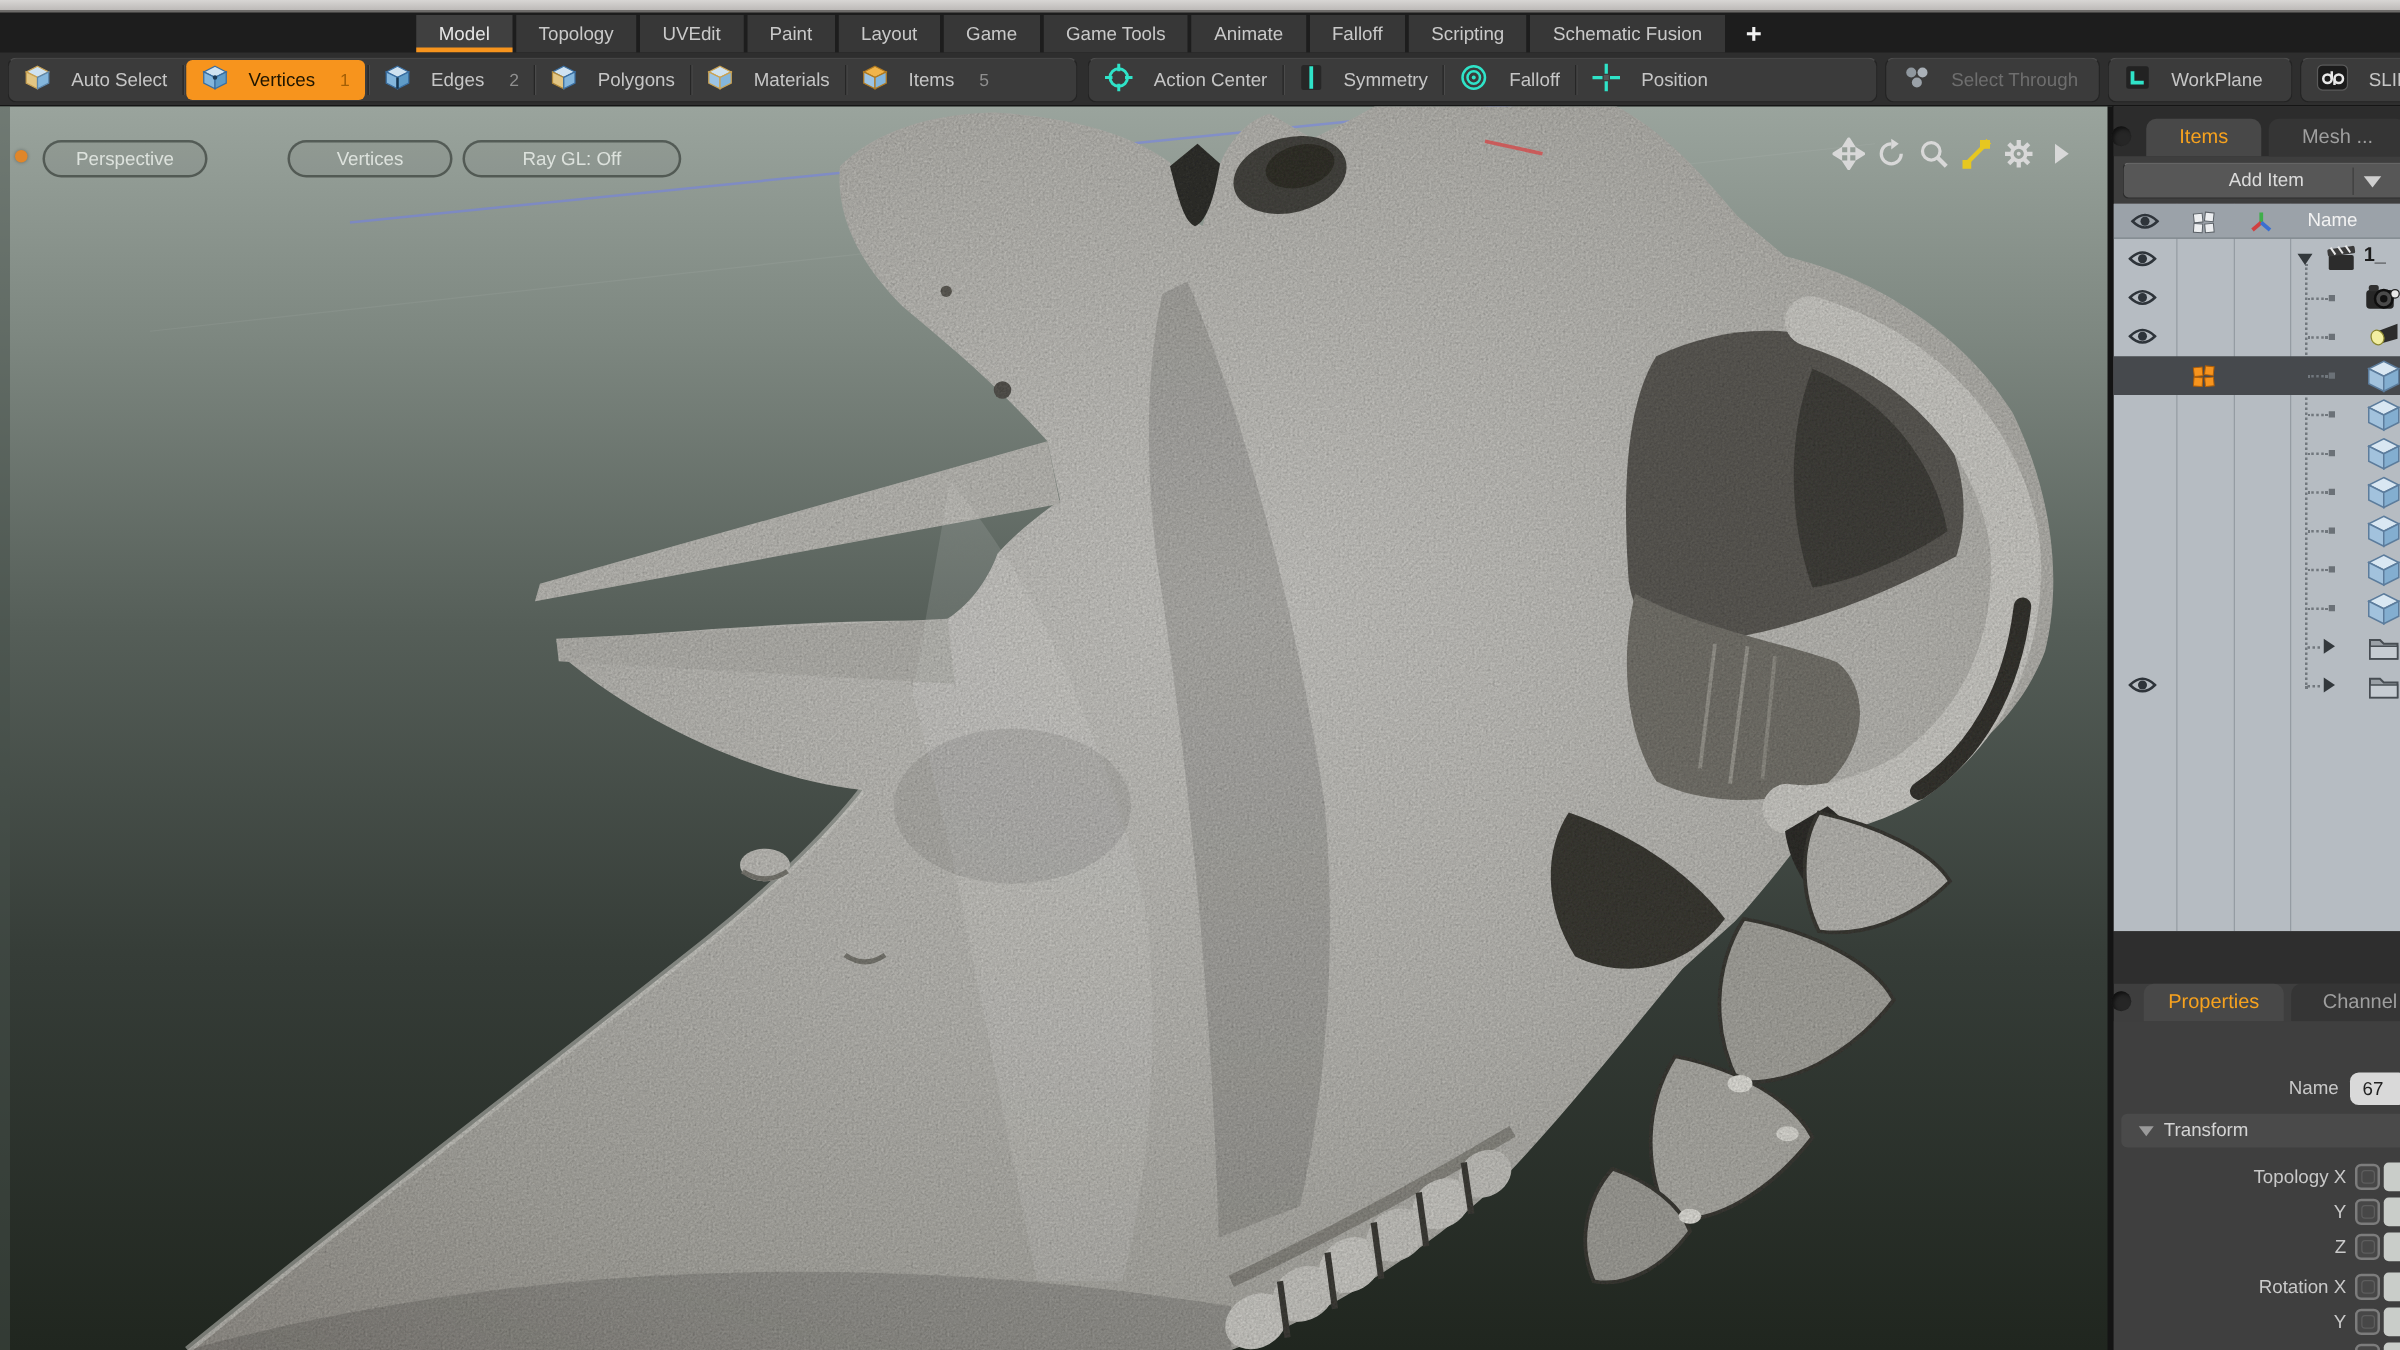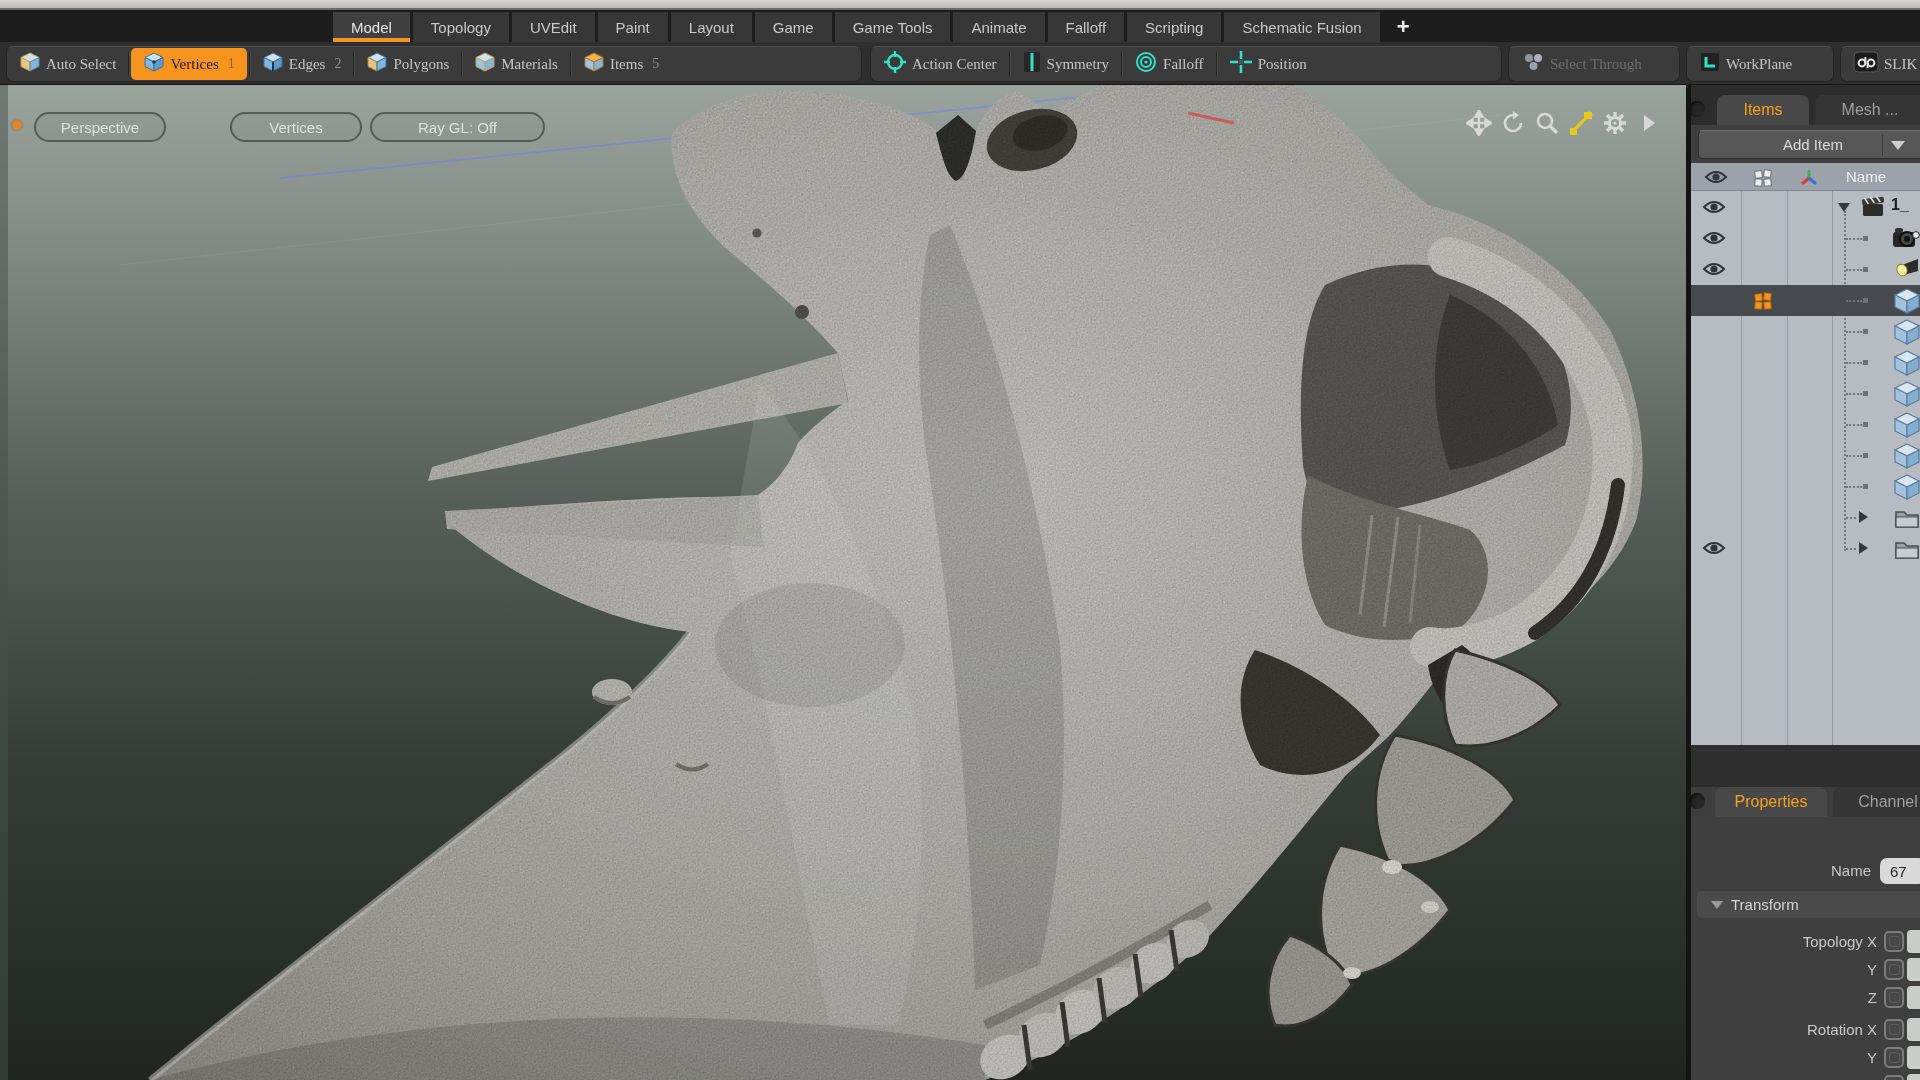--- a/index.html
+++ b/index.html
@@ -20,22 +20,22 @@
     box-shadow:inset 0 -4px 0 #f7941d; }
   .menutab.addtab { background:transparent; color:#f2f2f2; font-size:22px;
     font-weight:bold; padding:0 14px; }
 
   
   #toolbar { position:absolute; left:0; top:42px; width:1920px; height:44px;
     background:#2e2e2e; border-bottom:2px solid #151515; }
   .tgroup { position:absolute; top:4px; height:36px; background:#3b3b3b;
     border:1px solid #242424; border-top-color:#4d4d4d; border-radius:7px;
     display:flex; align-items:center; overflow:hidden; }
-  .tbtn { height:100%; display:flex; align-items:center; gap:5px; padding:0 12px;
-    color:#c6c6c6; font-size:15px; white-space:nowrap; position:relative;font-family:Liberation Serif, serif; }
+  .tbtn { height:100%; display:flex; align-items:center; gap:16px; padding:0 12px;
+    color:#c6c6c6; font-size:15px; white-space:nowrap; position:relative; }
   .tbtn .badge { color:#8f8f8f; font-size:14px; margin-left:4px; }
   .tbtn.active { background:#f7941d; border-radius:5px; margin:2px; height:32px;
     color:#1e1500; }
   .tbtn.active .badge { color:#a35f06; }
   .tbtn.disabled { color:#6e6e6e; }
   .tsep { width:1px; height:70%; background:#262626; box-shadow:1px 0 0 #4a4a4a; }
 
   
   #viewport { position:absolute; left:0; top:85px; width:1690px; height:995px;
     overflow:hidden; background:#2a302b; }

